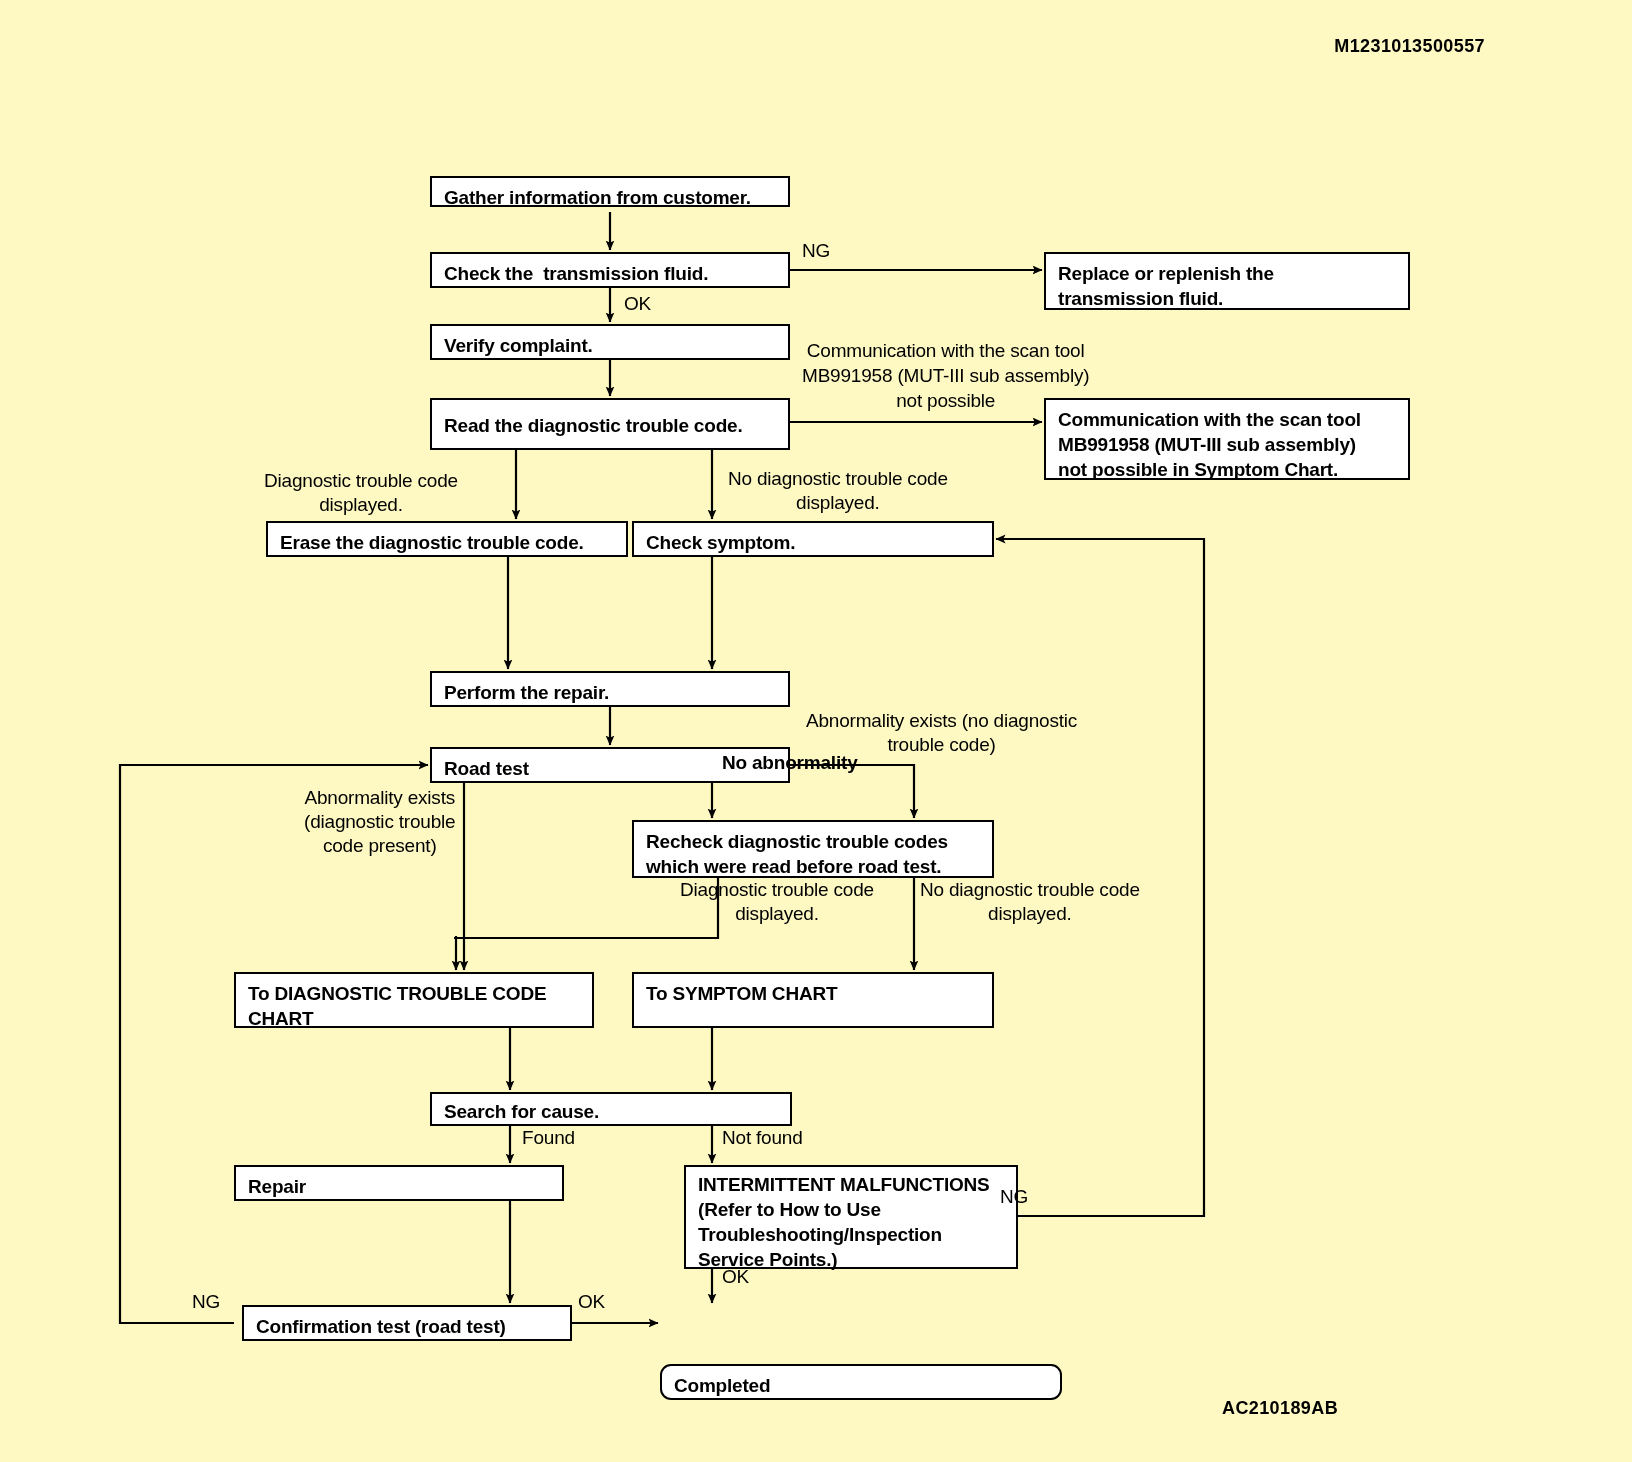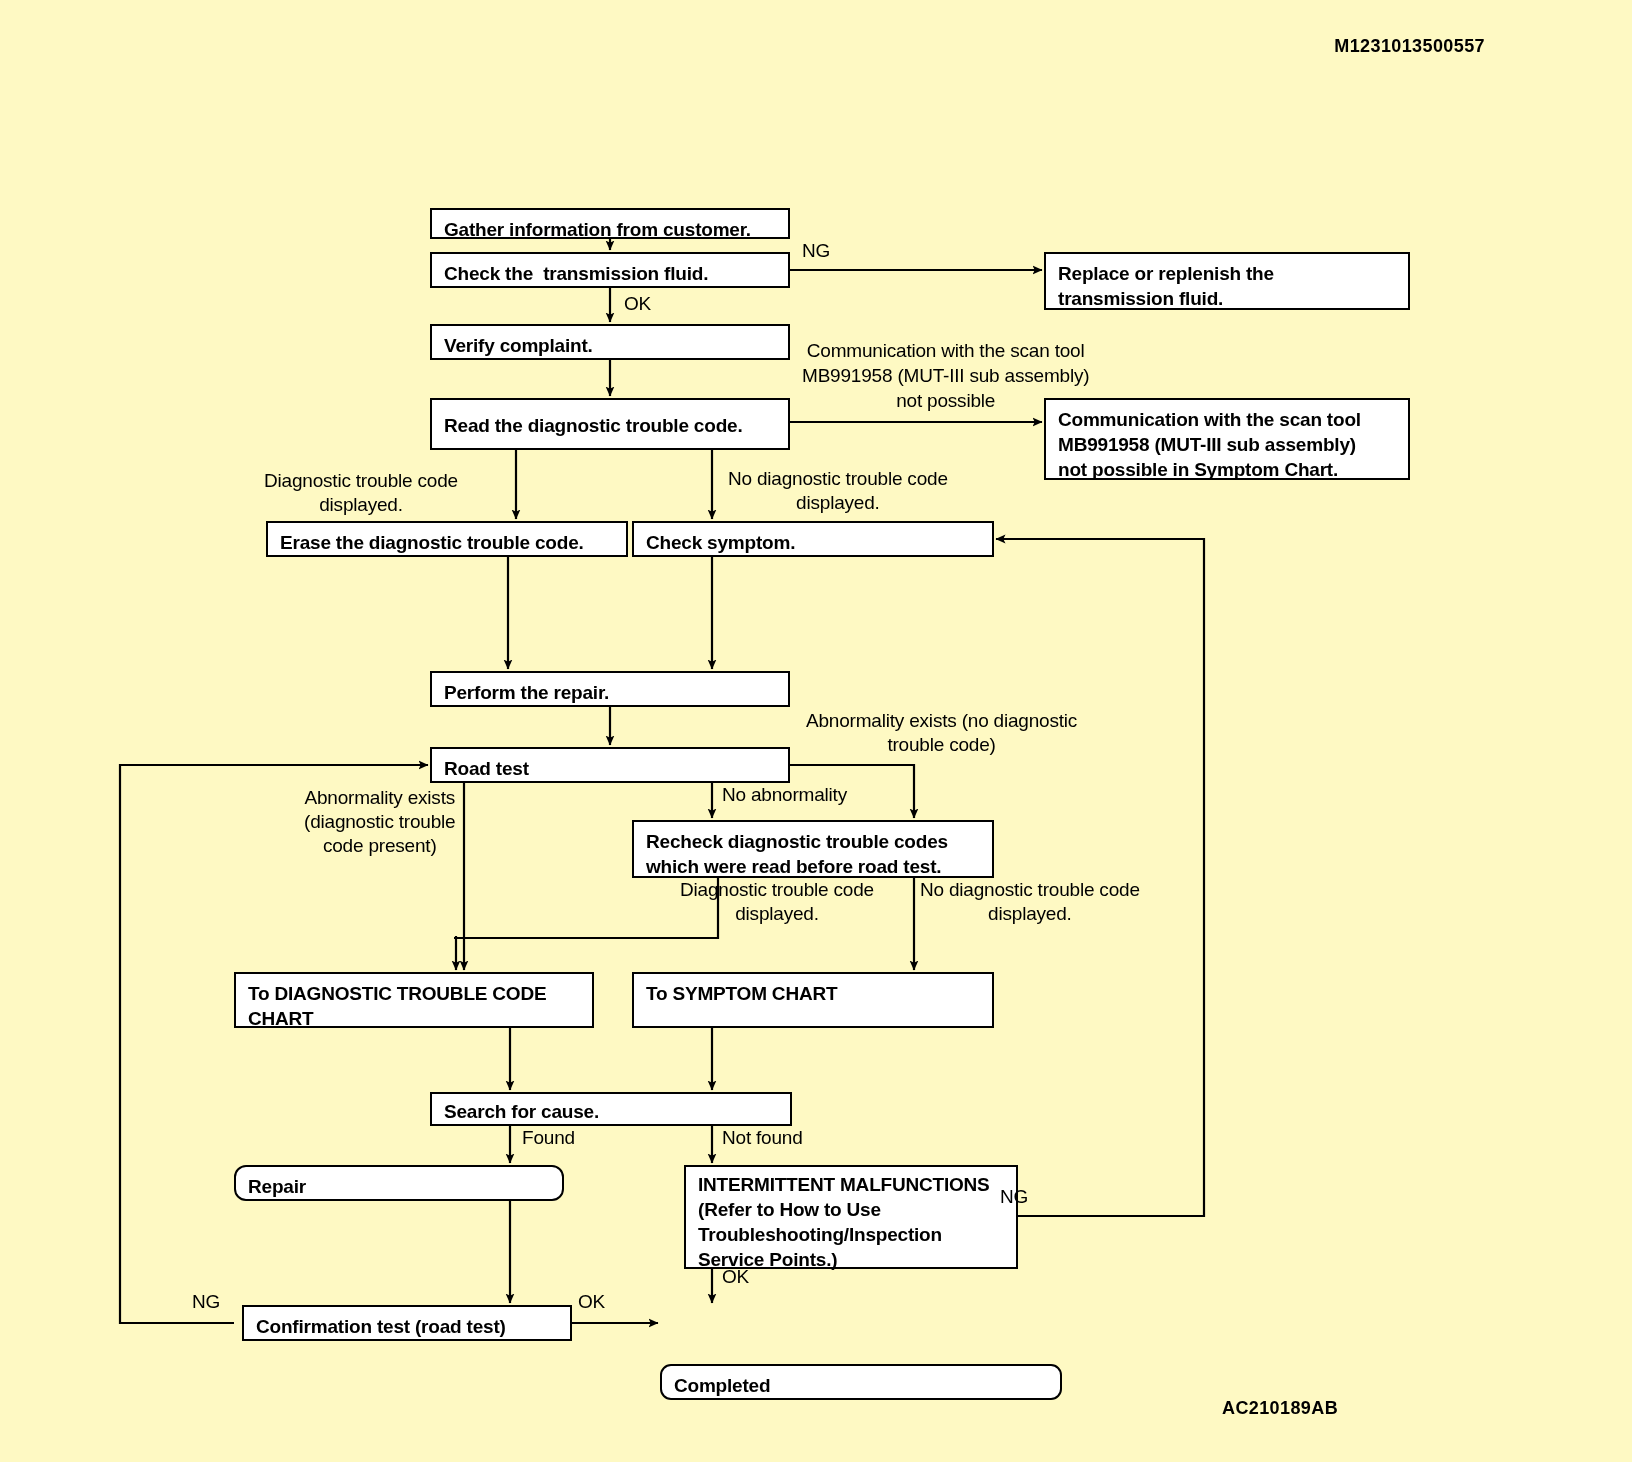--- a/index.html
+++ b/index.html
@@ -118,21 +118,21 @@
 
       <path d="M564,1323 L658,1323" marker-end="url(#ah)"></path>
 
       <path d="M234,1323 L120,1323 L120,765 L428,765" marker-end="url(#ah)"></path>
 
       <path d="M994,1216 L1204,1216 L1204,539 L996,539" marker-end="url(#ah)"></path>
 
     </g>
   </svg>
 
-  <div class="node" style="left:430px; top:176px; width:360px; height:31px;margin-top:32px;">Gather information from customer.</div>
+  <div class="node" style="left:430px; top:176px; width:360px; height:31px;">Gather information from customer.</div>
 
   <div class="node" style="left:430px; top:252px; width:360px; height:36px;">Check the  transmission fluid.</div>
 
   <div class="node" style="left:1044px; top:252px; width:366px; height:58px;">Replace or replenish the
 transmission fluid.</div>
 
   <div class="node" style="left:430px; top:324px; width:360px; height:36px;">Verify complaint.</div>
 
   <div class="node" style="left:430px; top:398px; width:360px; height:52px; padding-top:13px;">Read the diagnostic trouble code.</div>
 
@@ -151,21 +151,21 @@
   <div class="node" style="left:632px; top:820px; width:362px; height:58px;">Recheck diagnostic trouble codes
 which were read before road test.</div>
 
   <div class="node" style="left:234px; top:972px; width:360px; height:56px;">To DIAGNOSTIC TROUBLE CODE
 CHART</div>
 
   <div class="node" style="left:632px; top:972px; width:362px; height:56px;">To SYMPTOM CHART</div>
 
   <div class="node" style="left:430px; top:1092px; width:362px; height:34px; padding-top:5px;">Search for cause.</div>
 
-  <div class="node" style="left:234px; top:1165px; width:330px; height:36px;border-radius:12px;">Repair</div>
+  <div class="node" style="left:234px; top:1165px; width:330px; height:36px;">Repair</div>
 
   <div class="node" style="left:660px; top:1165px; width:334px; height:104px; padding-top:5px; line-height:25px;margin-left:24px;">INTERMITTENT MALFUNCTIONS
 (Refer to How to Use
 Troubleshooting/Inspection
 Service Points.)</div>
 
   <div class="node" style="left:242px; top:1305px; width:330px; height:36px;">Confirmation test (road test)</div>
 
   <div class="node" style="left:660px; top:1364px; width:402px; height:36px;border-radius:11px;">Completed</div>
 
@@ -183,21 +183,21 @@
   <div class="label" style="left:728px; top:467px;">No diagnostic trouble code
 displayed.</div>
 
   <div class="label" style="left:806px; top:709px;">Abnormality exists (no diagnostic
 trouble code)</div>
 
   <div class="label" style="left:304px; top:786px;">Abnormality exists
 (diagnostic trouble
 code present)</div>
 
-  <div class="label" style="left:722px; top:783px;">No abnormality</div>
+  <div class="label" style="left:722px; top:751px;font-weight:bold;">No abnormality</div>
 
   <div class="label" style="left:680px; top:878px;">Diagnostic trouble code
 displayed.</div>
 
   <div class="label" style="left:920px; top:878px;">No diagnostic trouble code
 displayed.</div>
 
   <div class="label" style="left:522px; top:1126px;">Found</div>
 
   <div class="label" style="left:722px; top:1126px;">Not found</div>

